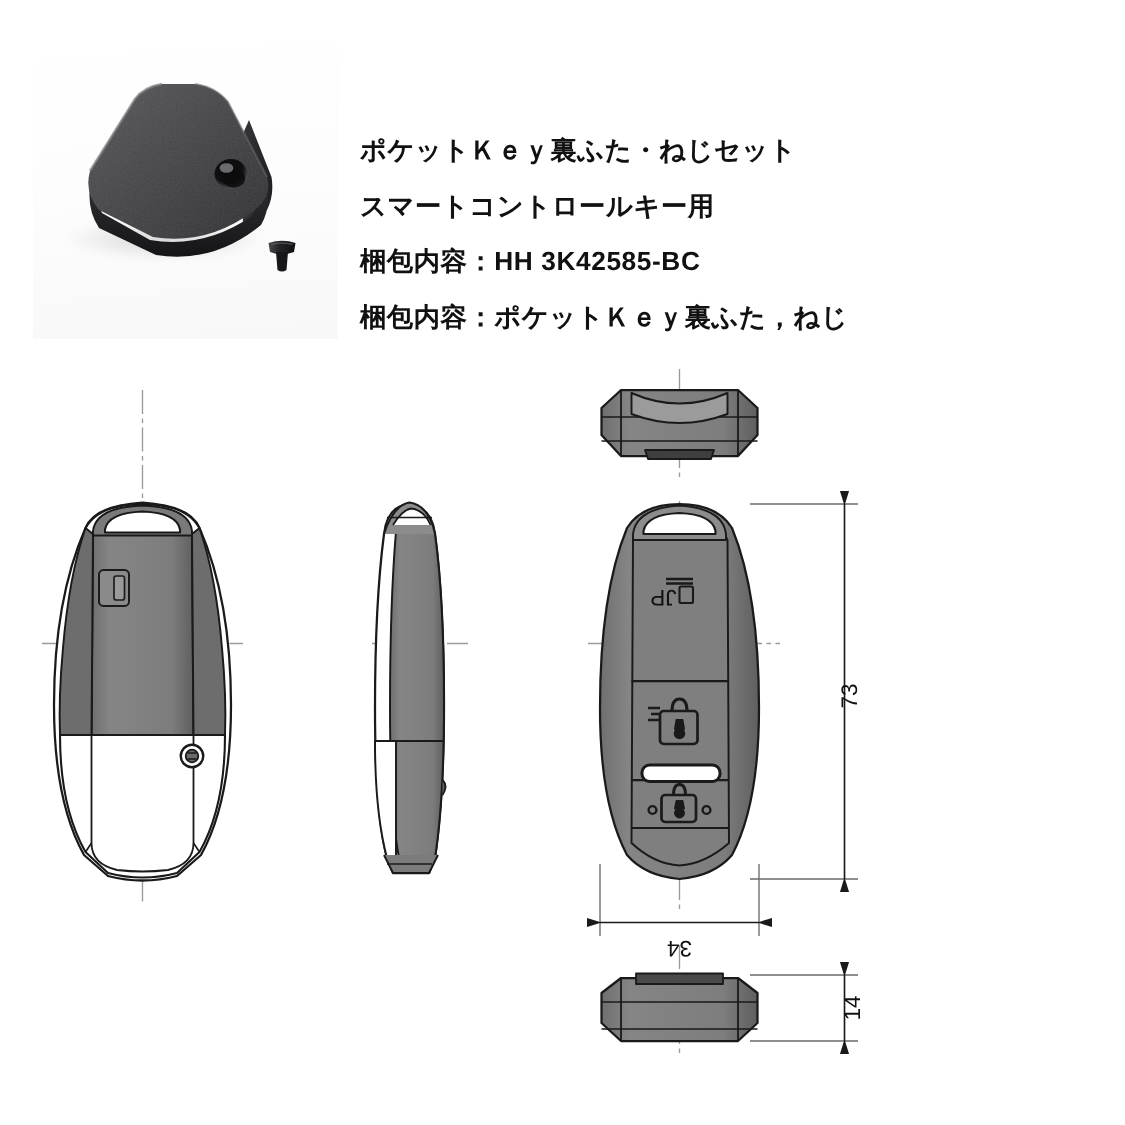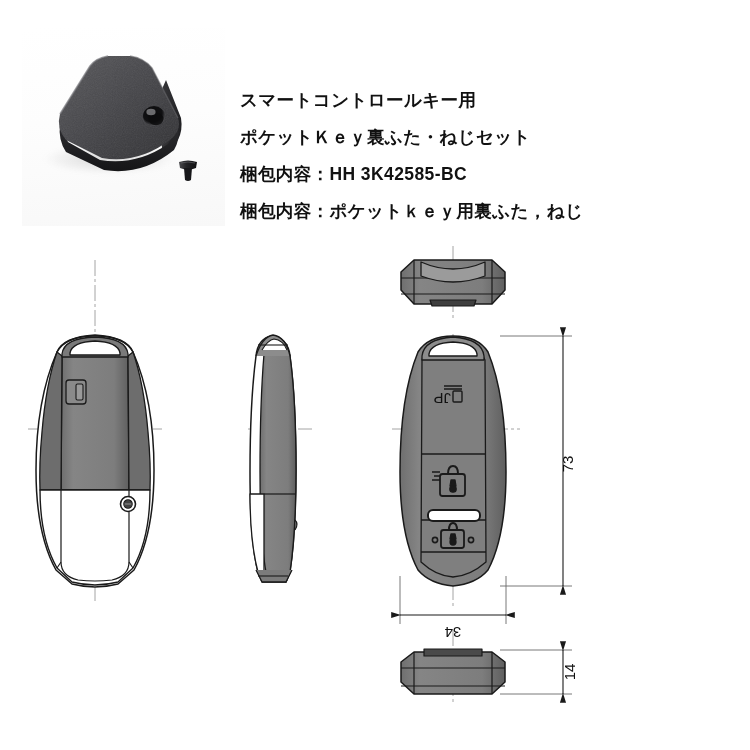--- a/index.html
+++ b/index.html
@@ -117,24 +117,24 @@
           <stop offset="100%" stop-color="#101012"></stop>
         </linearGradient>
       </defs>
       <path d="M2 3 Q11 0 20 3 L19 9 Q11 12 3 9 Z" fill="url(#gScrewHead)"></path>
       <path d="M7 9 L15 9 L14 21 Q11 23 8 21 Z" fill="#17171a"></path>
       <path d="M4 4 Q11 2 18 4" fill="none" stroke="#6d6d72" stroke-width="1" opacity=".6"></path>
     </svg>
   </div>
 
   <div id="textblock">
+    <div class="ln">ポケットＫｅｙ裏ふた・ねじセット</div>
     <div class="ln">スマートコントロールキー用</div>
-    <div class="ln">ポケットＫｅｙ裏ふた・ねじセット</div>
     <div class="ln">梱包内容：HH 3K42585-BC</div>
-    <div class="ln">梱包内容：ポケットｋｅｙ用裏ふた，ねじ</div>
+    <div class="ln">梱包内容：ポケットＫｅｙ裏ふた，ねじ</div>
   </div>
 
   <div id="drawings">
     <svg width="750" height="500" viewBox="0 0 750 500">
       <defs>
         <linearGradient id="bodyGray" x1="0" y1="0" x2="1" y2="0">
           <stop offset="0%" stop-color="#6f6f6f"></stop>
           <stop offset="18%" stop-color="#858585"></stop>
           <stop offset="78%" stop-color="#7d7d7d"></stop>
           <stop offset="100%" stop-color="#5f5f5f"></stop>

